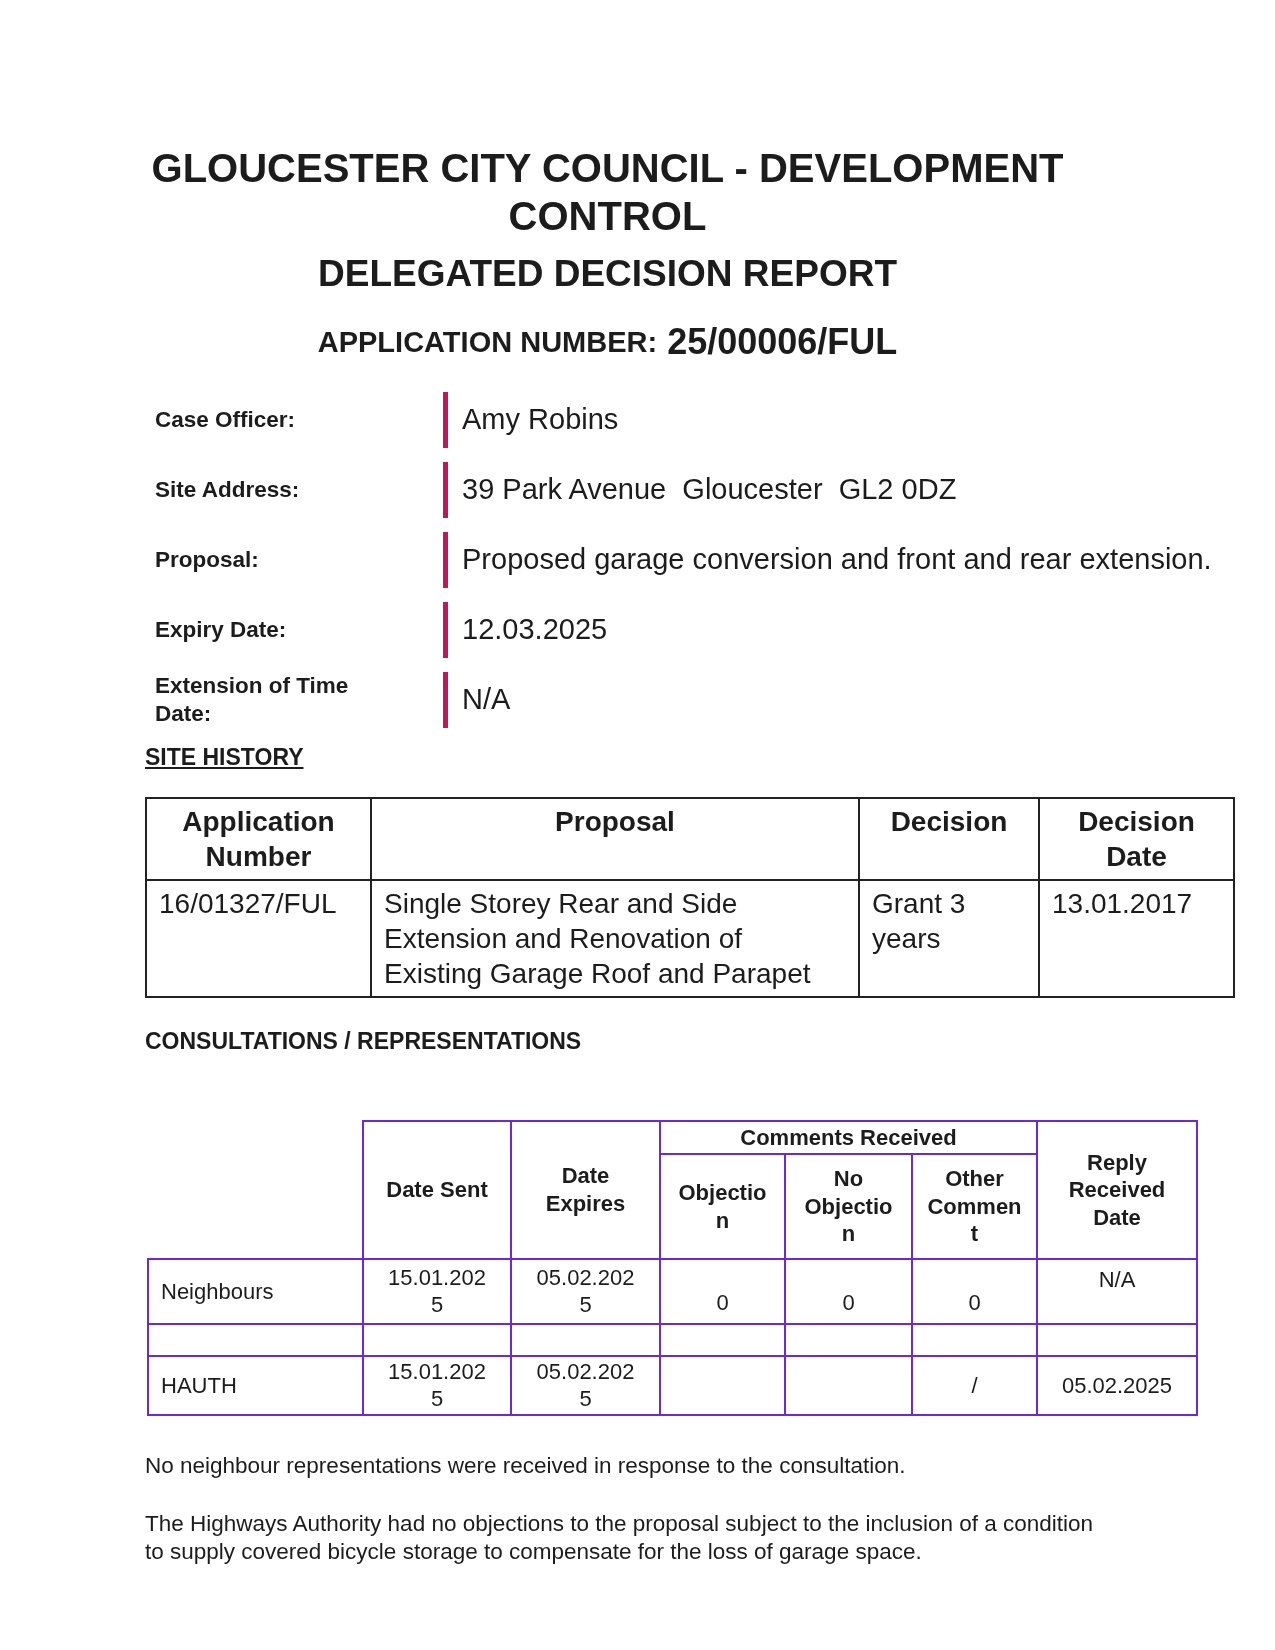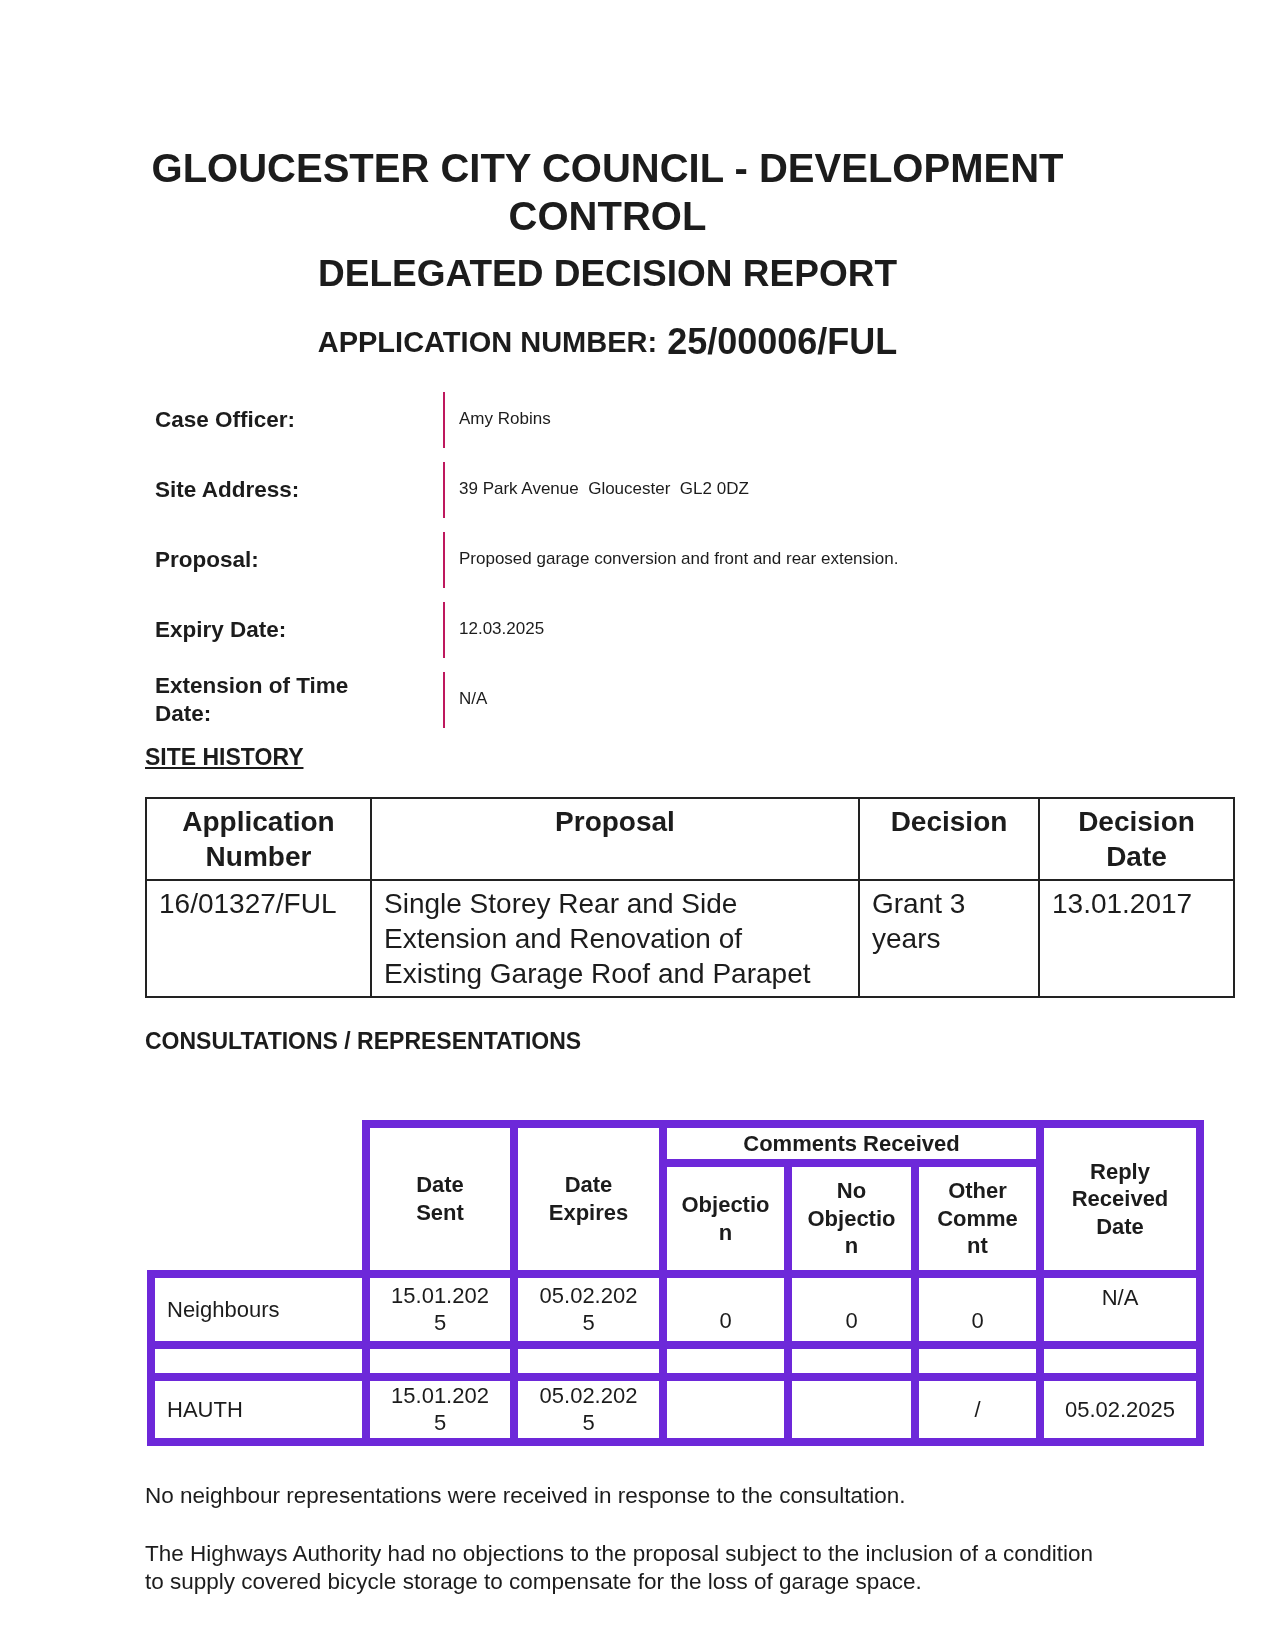--- a/index.html
+++ b/index.html
@@ -31,26 +31,26 @@
     margin-bottom: 14px;
   }
   .field-label {
     font-weight: bold;
     font-size: 22.5px;
     line-height: 1.22;
     padding: 0 70px 0 10px;
     box-sizing: border-box;
   }
   .field-value {
-    border-left: 2px solid #be185d;
+    border-left: 5px solid #be185d;
     min-height: 56px;
     display: flex;
     align-items: center;
     padding-left: 14px;
-    font-size: 17px;
+    font-size: 29px;
     line-height: 1.22;
     white-space: pre-wrap;
   }
 
   
   .section-heading {
     font-size: 23px;
     font-weight: bold;
     line-height: 1.2;
   }
@@ -67,21 +67,21 @@
     line-height: 1.25;
     vertical-align: top;
   }
   .stable th { font-weight: bold; text-align: center; padding: 5px 8px 5px 8px; }
   .stable th.th-appnum { padding: 5px 22px; }
   .stable td { text-align: left; padding: 5px 12px; height: 95px; }
 
   
   .ctable { width: 1049px; margin-left: 2px; }
   .ctable th, .ctable td {
-    border: 8px solid #6d28d9;
+    border: 2px solid #6d28d9;
     font-size: 22px;
     line-height: 1.25;
     text-align: center;
     overflow-wrap: break-word;
     word-wrap: break-word;
   }
   .ctable th { font-weight: bold; vertical-align: middle; }
   .ctable .blank { border-top-style: hidden; border-left-style: hidden; }
   .ctable .cr-cell { padding: 2px 8px; height: 33px; }
   .ctable tr.hdr2 th { padding: 10px 14px; height: 104px; }

